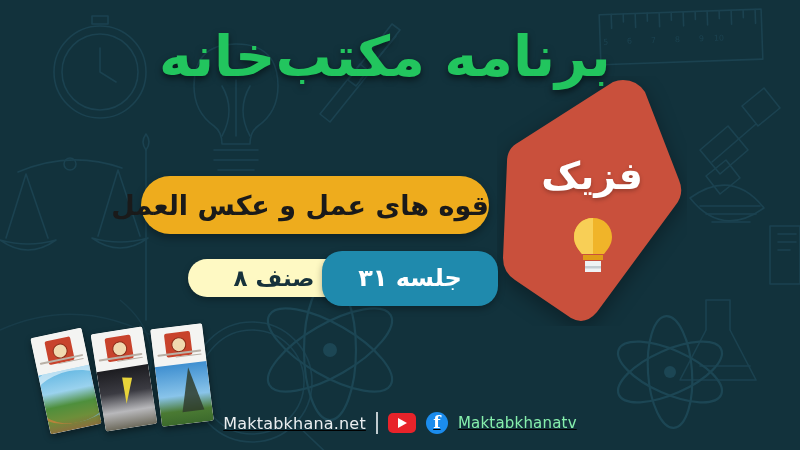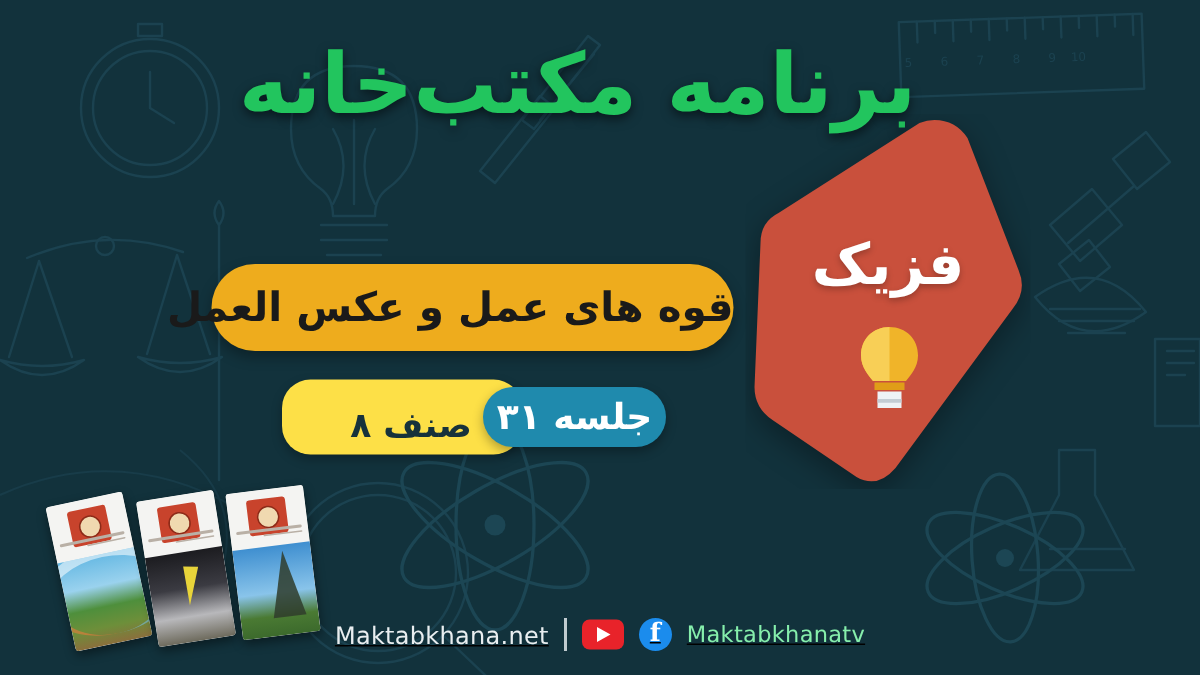--- a/index.html
+++ b/index.html
@@ -64,28 +64,28 @@
   #topic-banner-label{
     color:#1a1a1a;font-size:27px;font-weight:bold;direction:rtl;white-space:nowrap;
   }
 
   
   #meta-row{
     position:absolute;left:188px;top:258px;height:40px;
     display:flex;flex-direction:row;align-items:center;
   }
   #session-pill{
-    height:40px;min-width:120px;background:#1f8aad;border-radius:20px;
-    display:flex;align-items:center;justify-content:center;padding:0 1px;
+    height:55px;min-width:120px;background:#1f8aad;border-radius:20px;
+    display:flex;align-items:center;justify-content:center;padding:0 28px;
     box-shadow:0 3px 7px rgba(0,0,0,.30);position:relative;z-index:2;
   }
   #session-label{color:#ffffff;font-size:24px;font-weight:bold;direction:rtl;white-space:nowrap;}
   #grade-pill{
-    height:38px;min-width:104px;background:#fde047;border-radius:19px;
-    display:flex;align-items:center;justify-content:center;padding:12px 22px 0 34px;
+    height:38px;min-width:104px;background:#fef9c3;border-radius:19px;
+    display:flex;align-items:center;justify-content:center;padding:0 22px 0 34px;
     margin-right:-26px;position:relative;z-index:1;
     box-shadow:0 3px 7px rgba(0,0,0,.28);
   }
   #grade-label{color:#17323b;font-size:23px;font-weight:bold;direction:rtl;white-space:nowrap;}
 
   
   #books{position:absolute;left:36px;top:322px;width:190px;height:125px;}
   .book{
     position:absolute;width:52px;height:98px;background:#f4f4f2;
     border-radius:2px;overflow:hidden;

